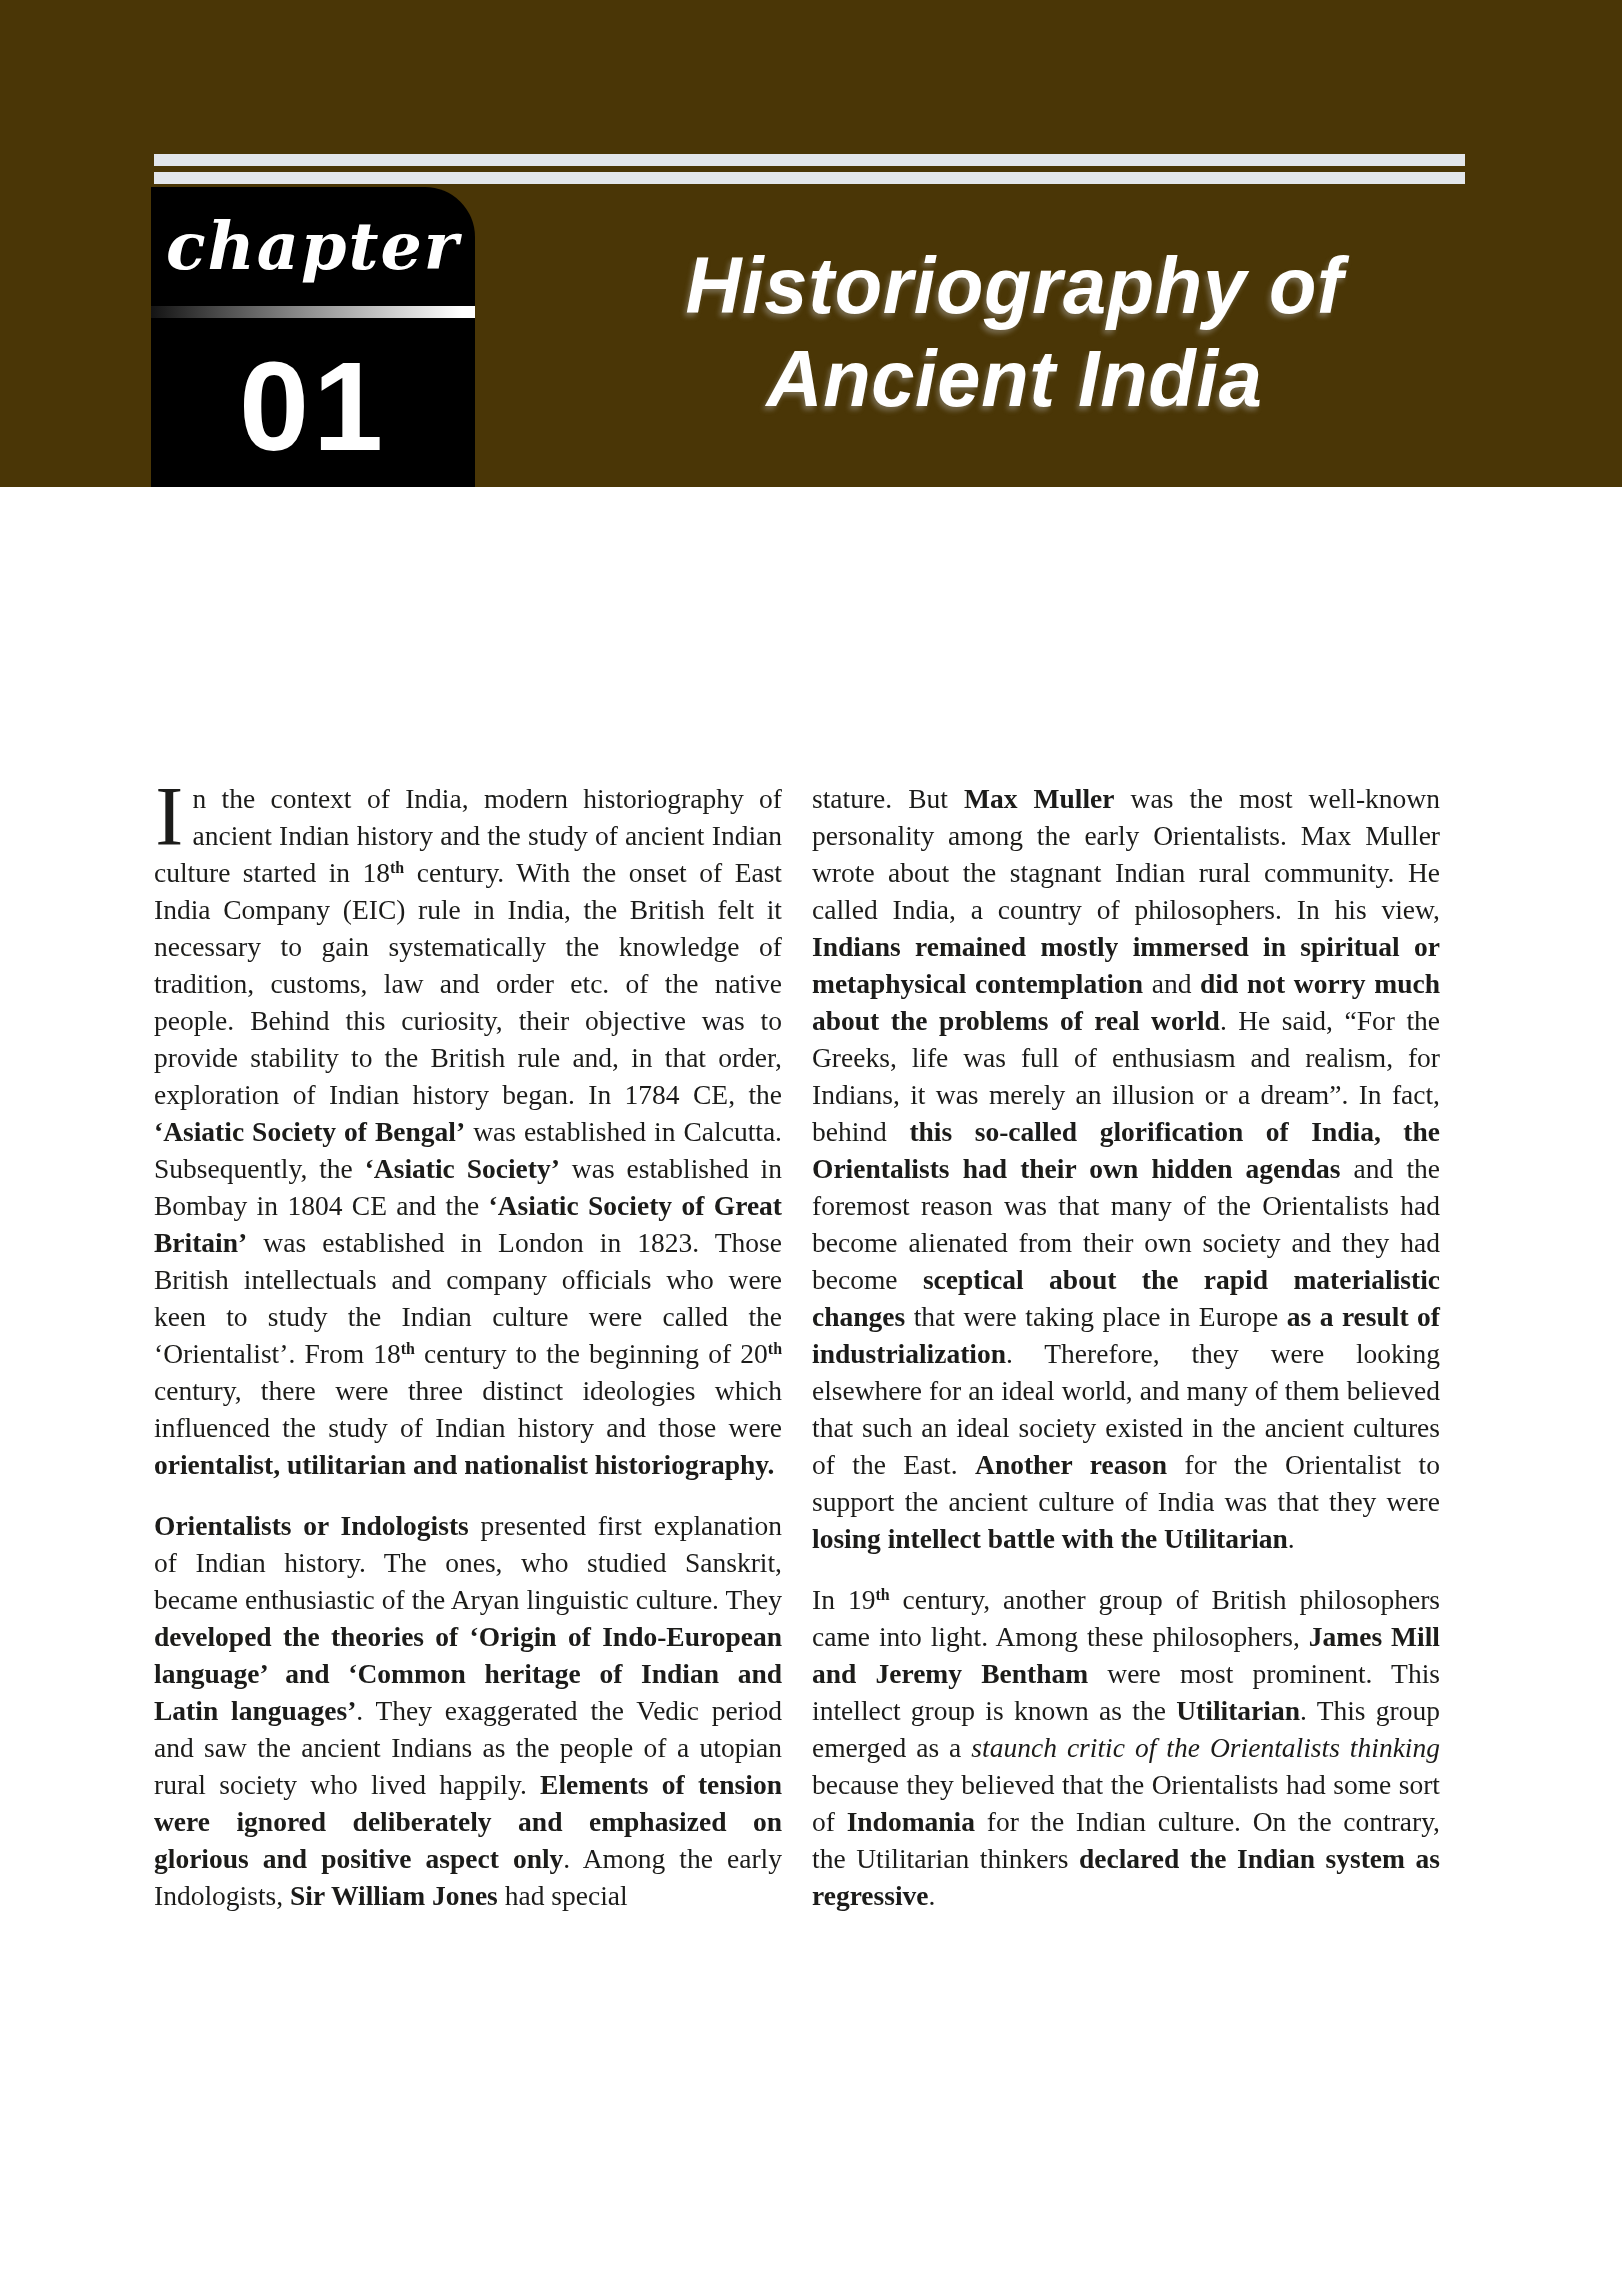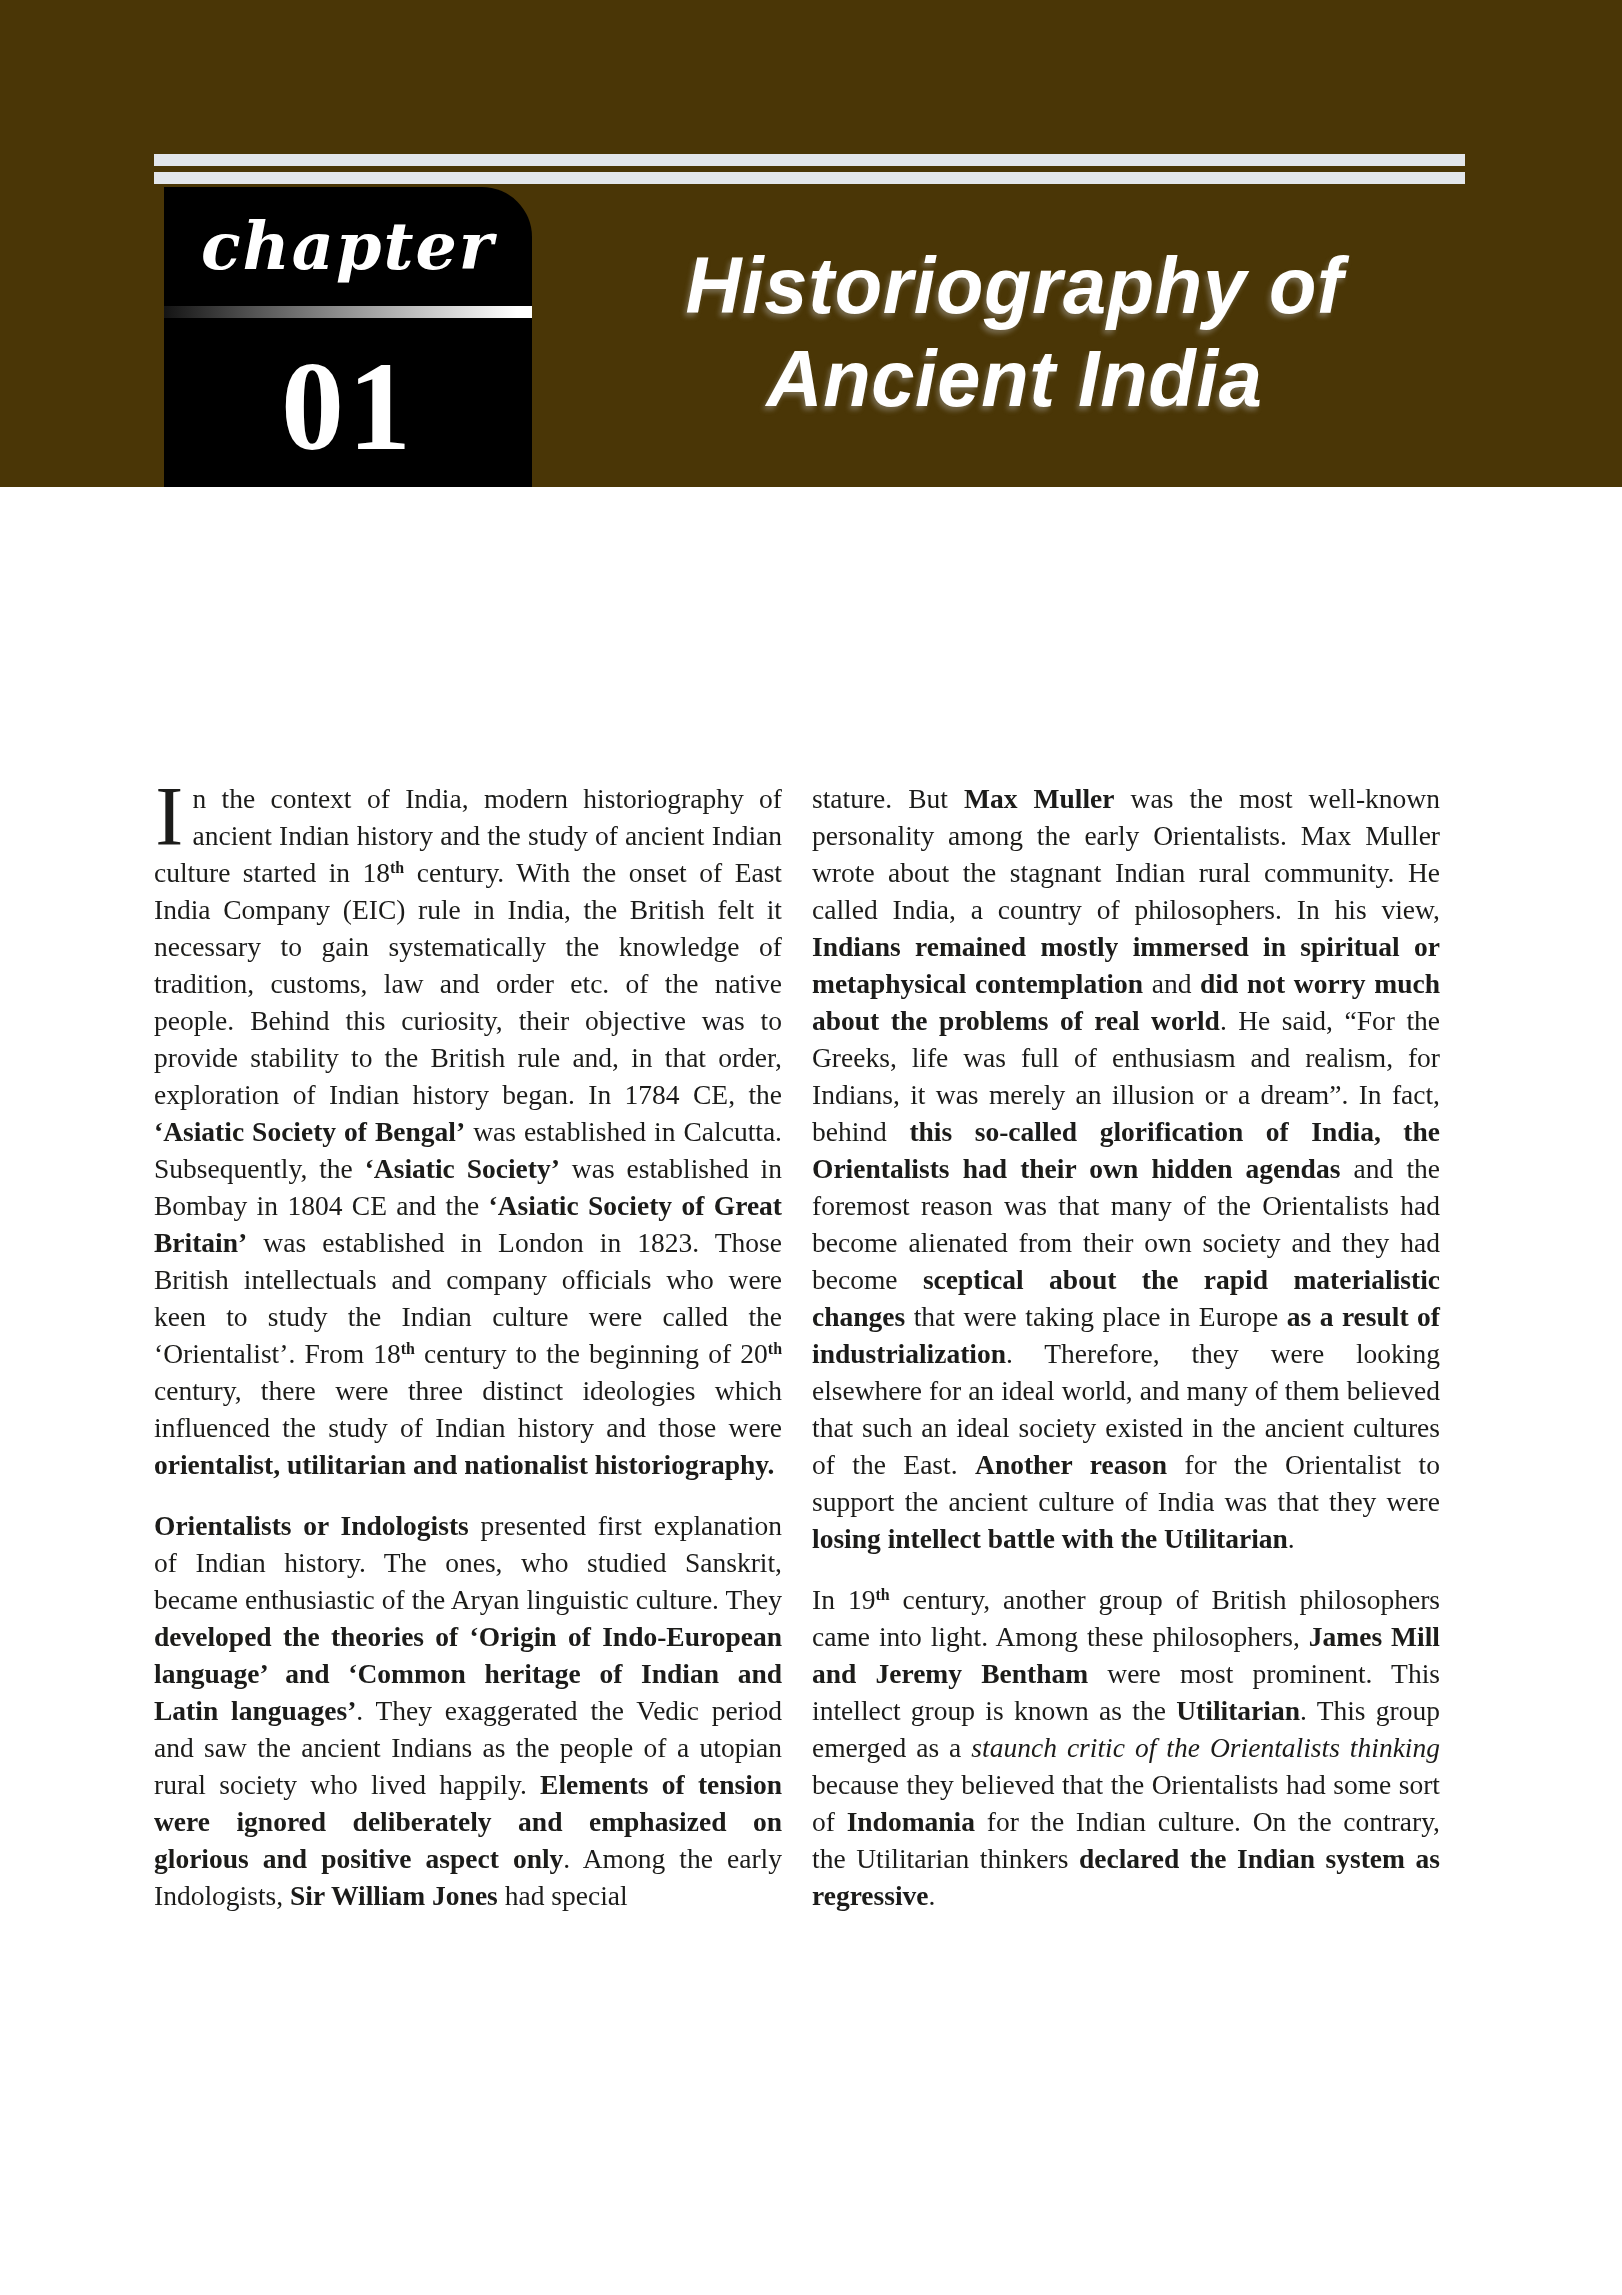--- a/index.html
+++ b/index.html
@@ -18,22 +18,22 @@
     background: var(--band-color, #4a3606);
   }
   .stripe {
     position: absolute; left: 154px; width: 1311px; height: 11.8px;
     background: var(--stripe-color, #e3e6ea);
   }
   .stripe1 { top: 154px; }
   .stripe2 { top: 172px; }
 
   .chapter-box {
-    position: absolute; left: 164px; top: 187px;
-    width: 368px; height: 300px;
+    position: absolute; left: 151px; top: 187px;
+    width: 324px; height: 300px;
     background: var(--box-color, #000000);
     border-top-right-radius: 50px;
   }
   .chapter-word {
     position: absolute; top: 7.9px; left: 0; right: 0;
     text-align: center;
     color: #ffffff;
     font-family: "DejaVu Serif", serif;
     font-style: italic; font-weight: bold;
     font-size: 65px; line-height: 103px;
@@ -41,21 +41,21 @@
   }
   .silver-line {
     position: absolute; top: 119px; left: 0;
     width: 100%; height: 11.8px;
     background: linear-gradient(90deg, #141414 0%, #4d4d4d 22%, #8f8f8f 48%, #c8c8c8 72%, #ffffff 96%);
   }
   .chapter-num {
     position: absolute; top: 149px; left: 0; right: 0;
     text-align: center;
     color: #ffffff;
-    font-family: Liberation Serif, serif;
+    font-family: Liberation Sans, sans-serif;
     font-weight: bold;
     font-size: 126px; line-height: 141px;
     letter-spacing: 3.9px;
   }
 
   .title {
     position: absolute; left: 550px; top: 239px; width: 929px;
     margin: 0;
     text-align: center;
     color: var(--title-color, #ffffff);

